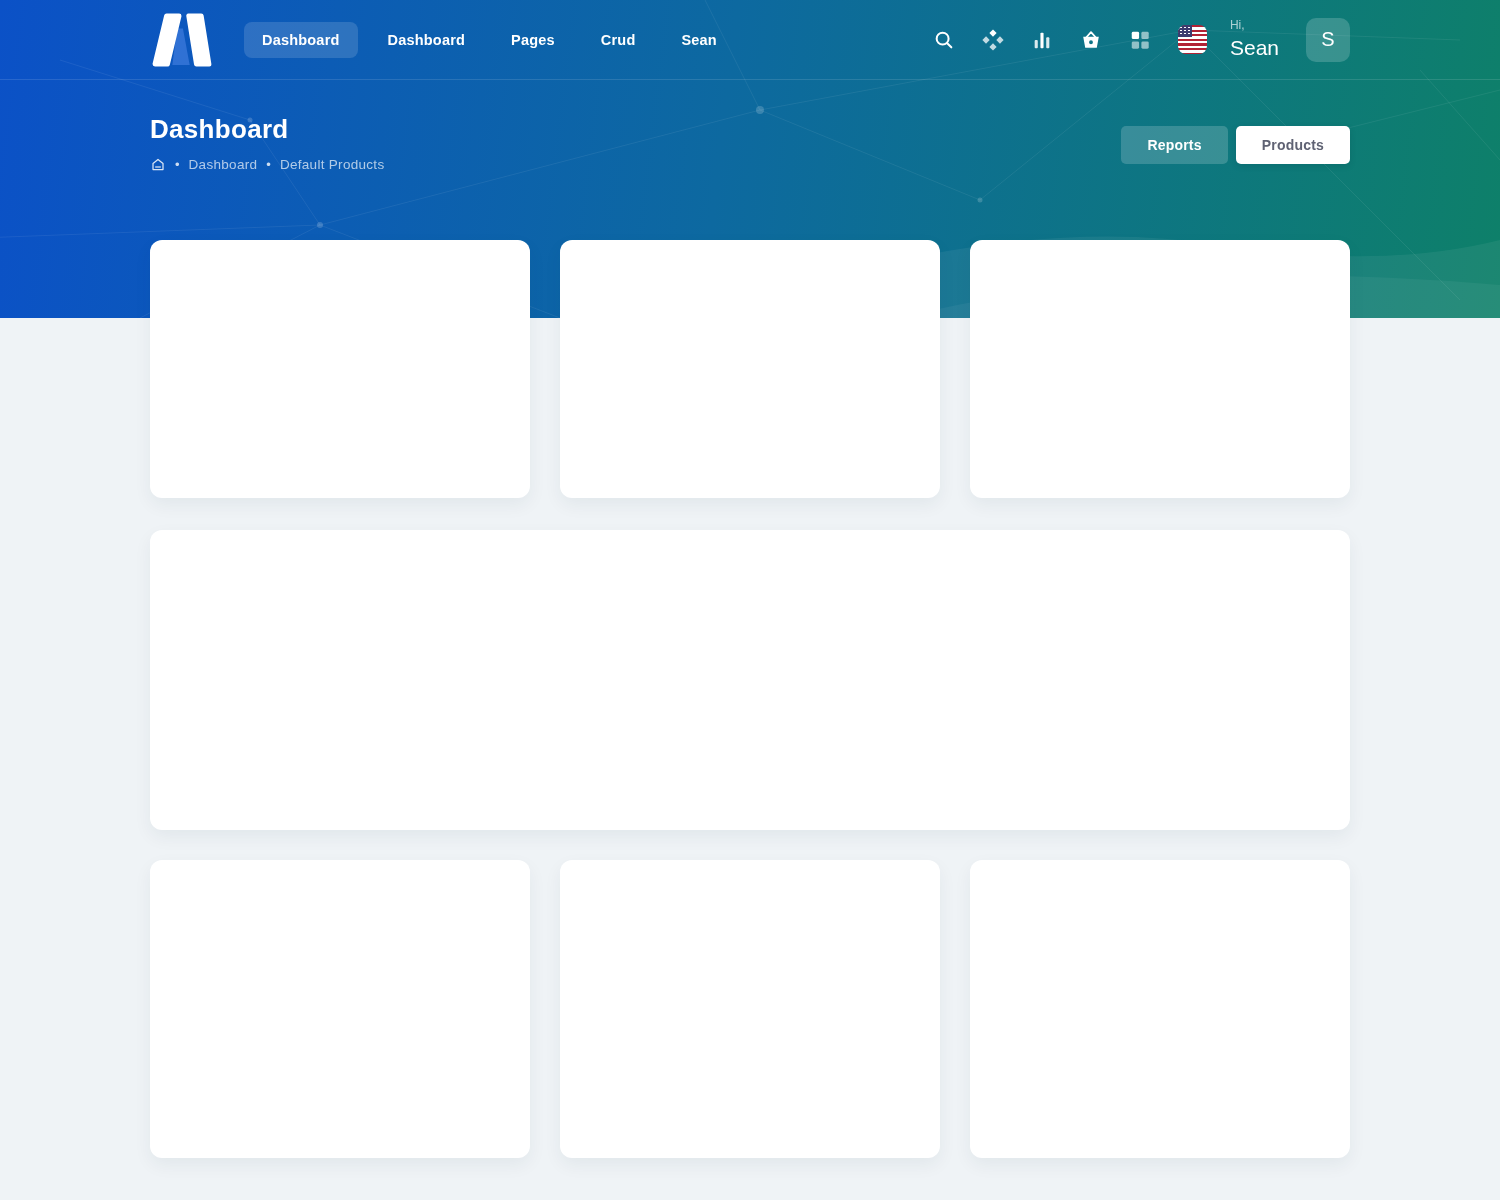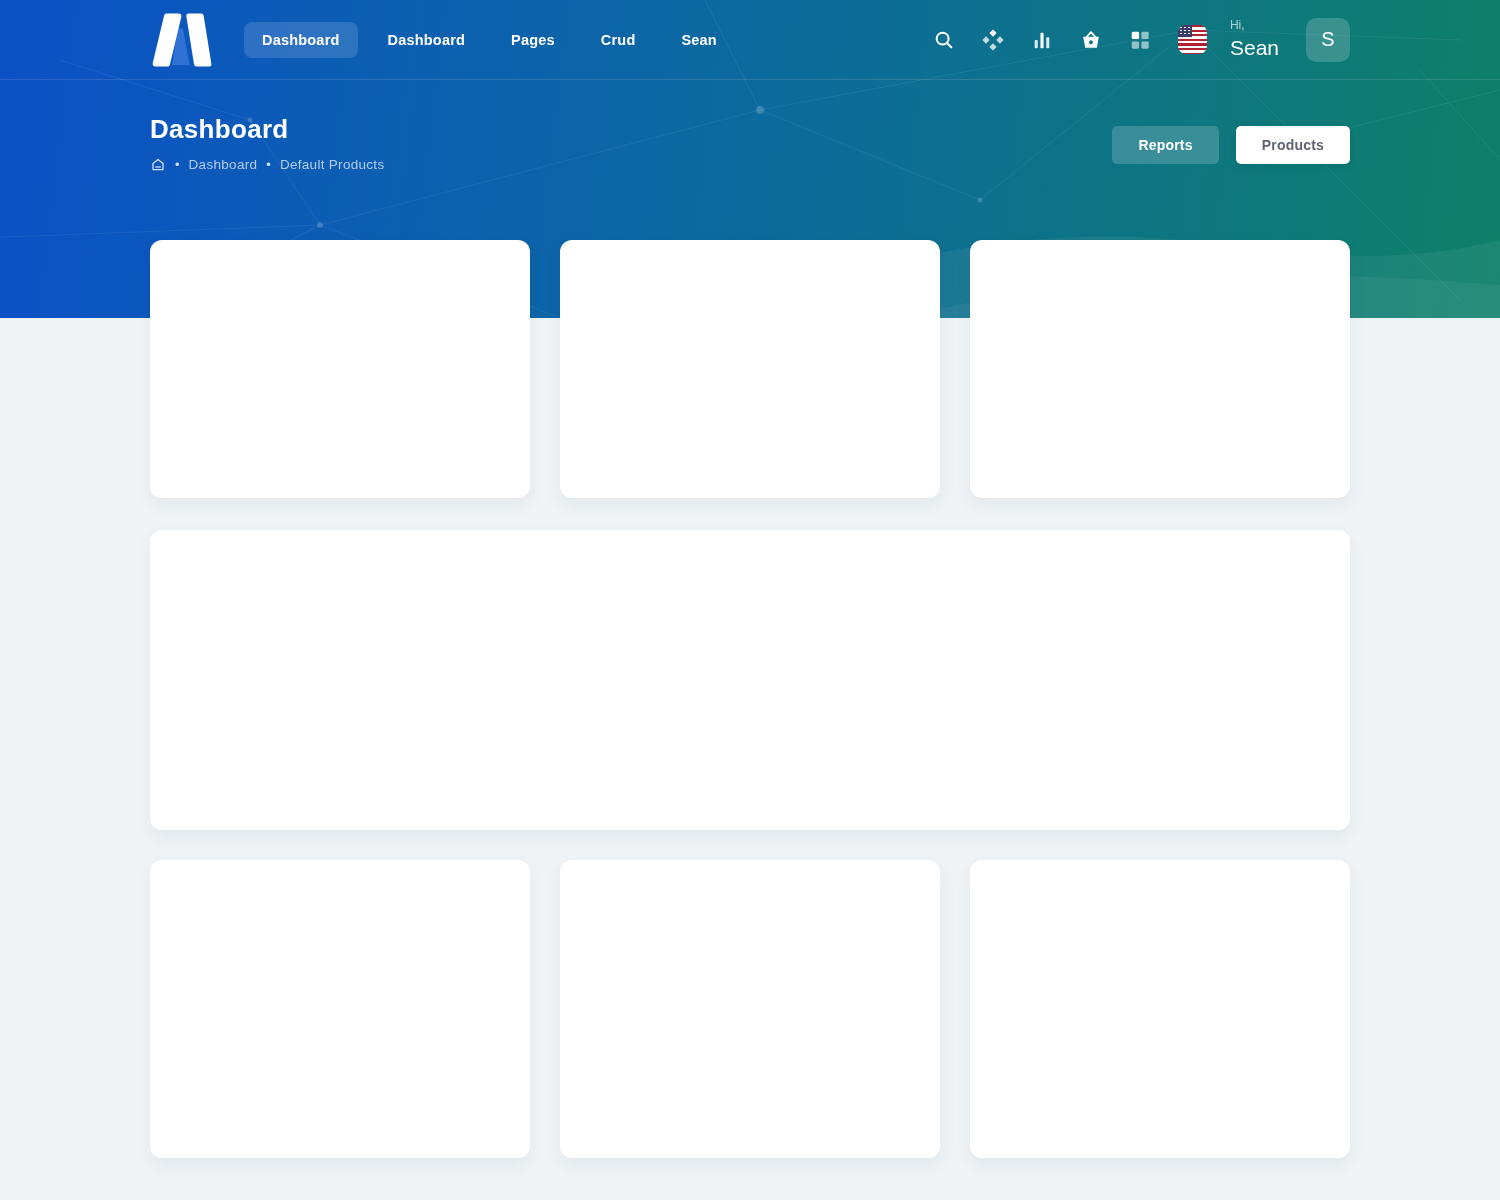--- a/index.html
+++ b/index.html
@@ -89,21 +89,21 @@
 
   .header-actions { display:flex; gap:8px; margin-top:12px; }
   .btn {
     height:38px; padding:0 26px;
     border:none; border-radius:5px;
     font-family:"Liberation Sans", sans-serif;
     font-size:14px; font-weight:700; letter-spacing:.2px;
     cursor:pointer;
   }
   .btn-glass { background:rgba(255,255,255,0.18); color:#ffffff; }
-  .btn-white { background:#ffffff; color:#5f6273; box-shadow:0 2px 6px rgba(10,40,60,0.15);margin-left:9px; }
+  .btn-white { background:#ffffff; color:#5f6273; box-shadow:0 2px 6px rgba(10,40,60,0.15); }
 
   
   .content {
     position:relative;
     margin-top:-78px;
     padding:0 150px 42px;
     z-index:2;
   }
   .cards-grid { display:grid; grid-template-columns:repeat(3, 1fr); gap:30px; }
   .card {

